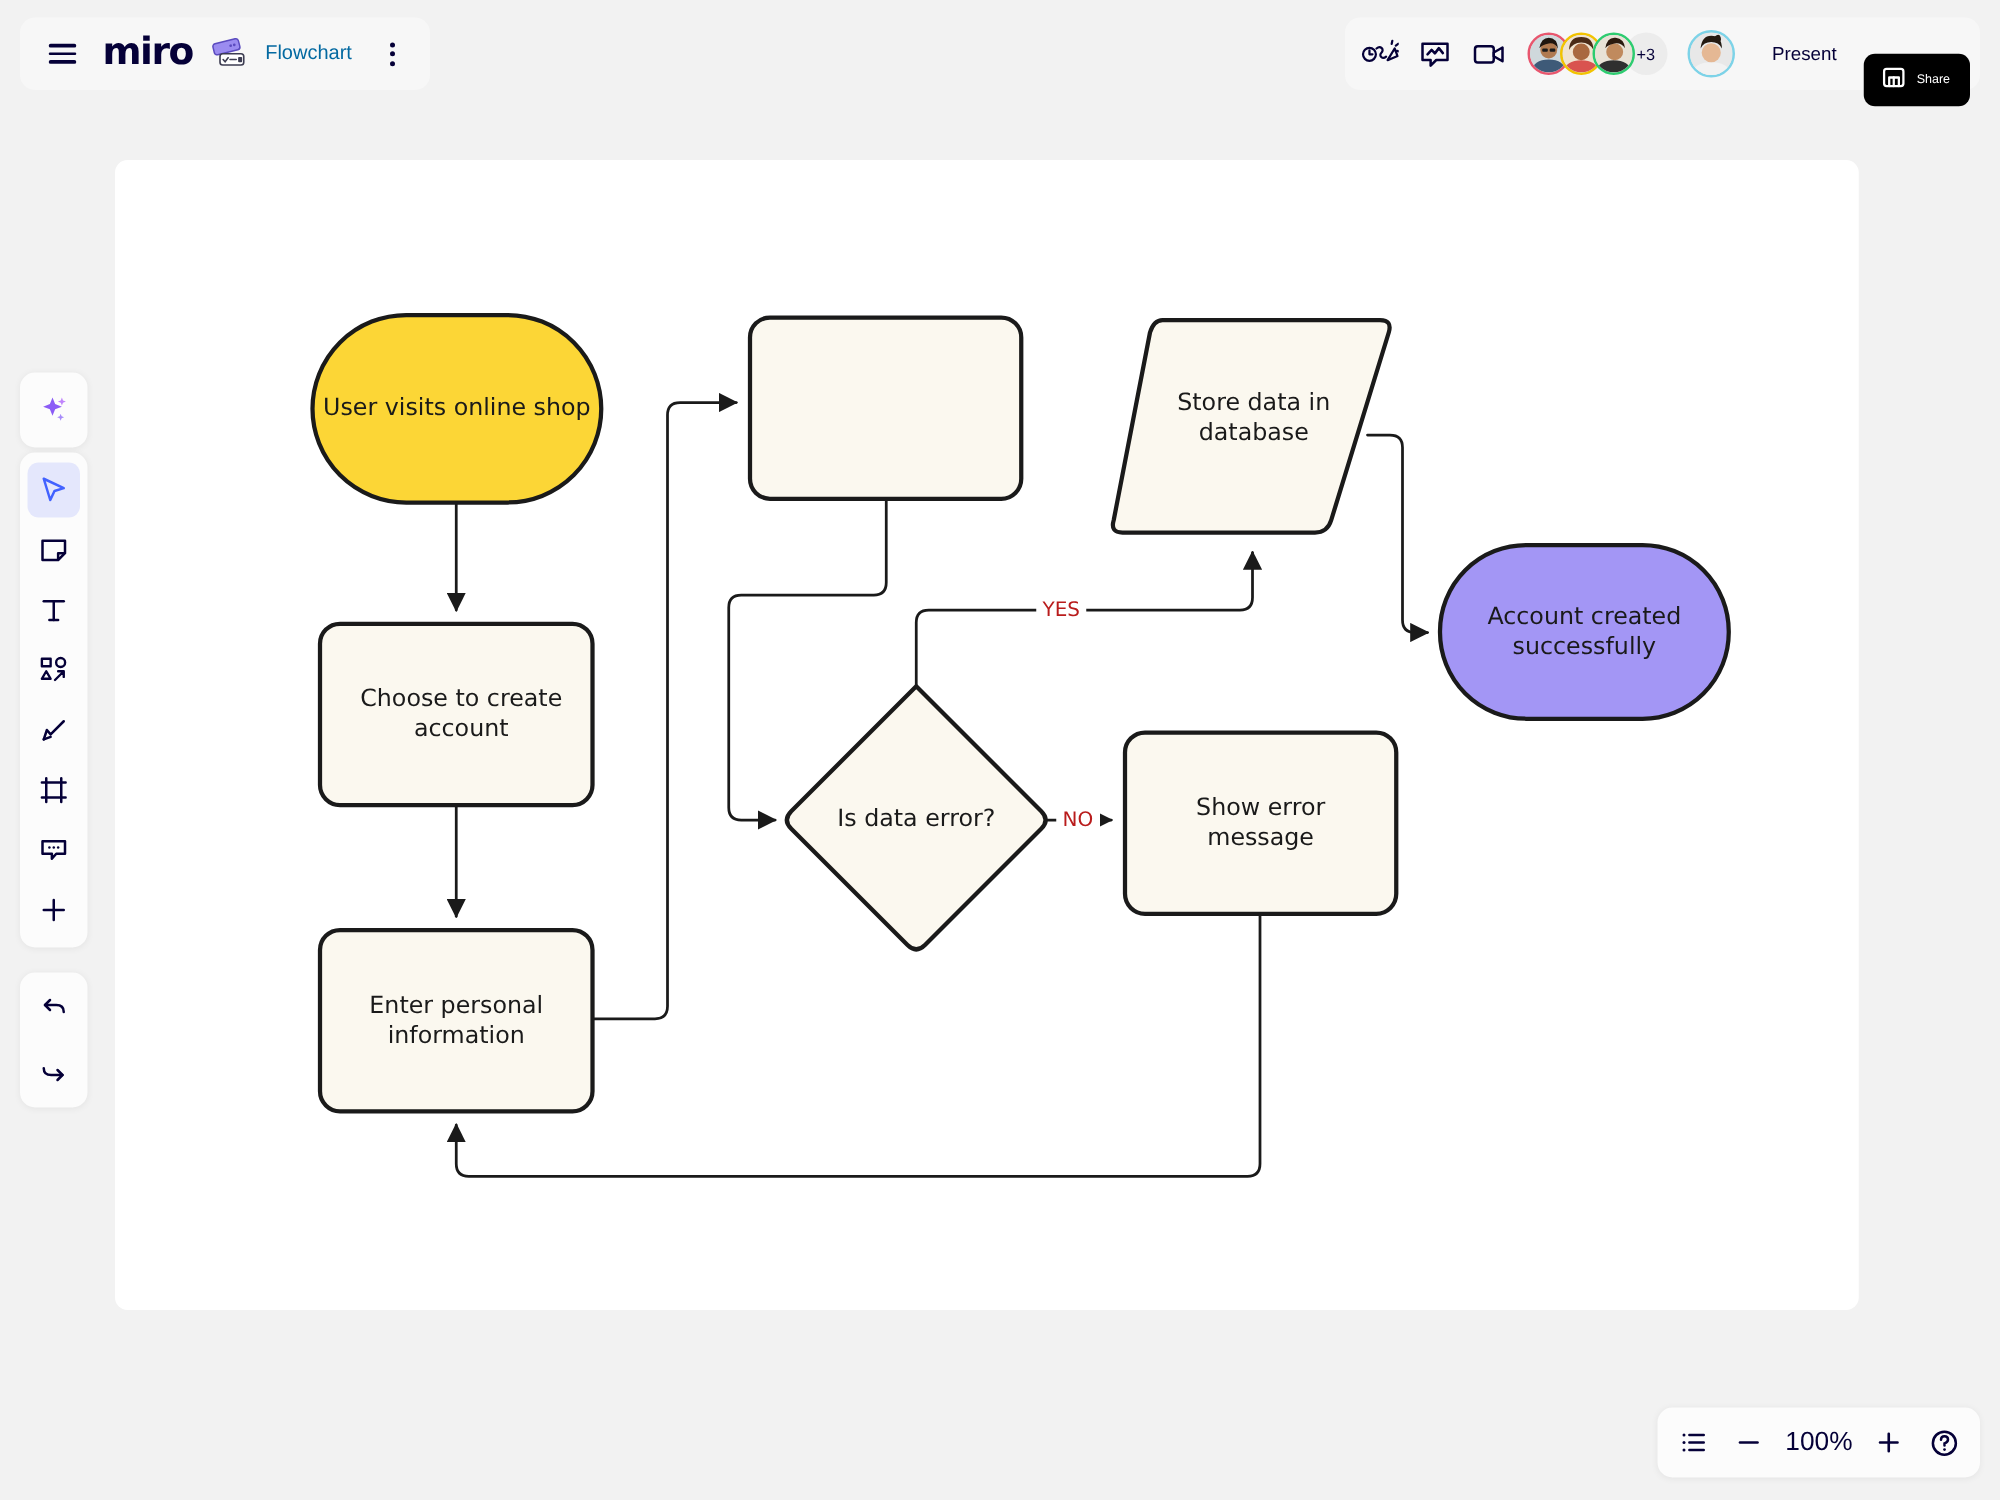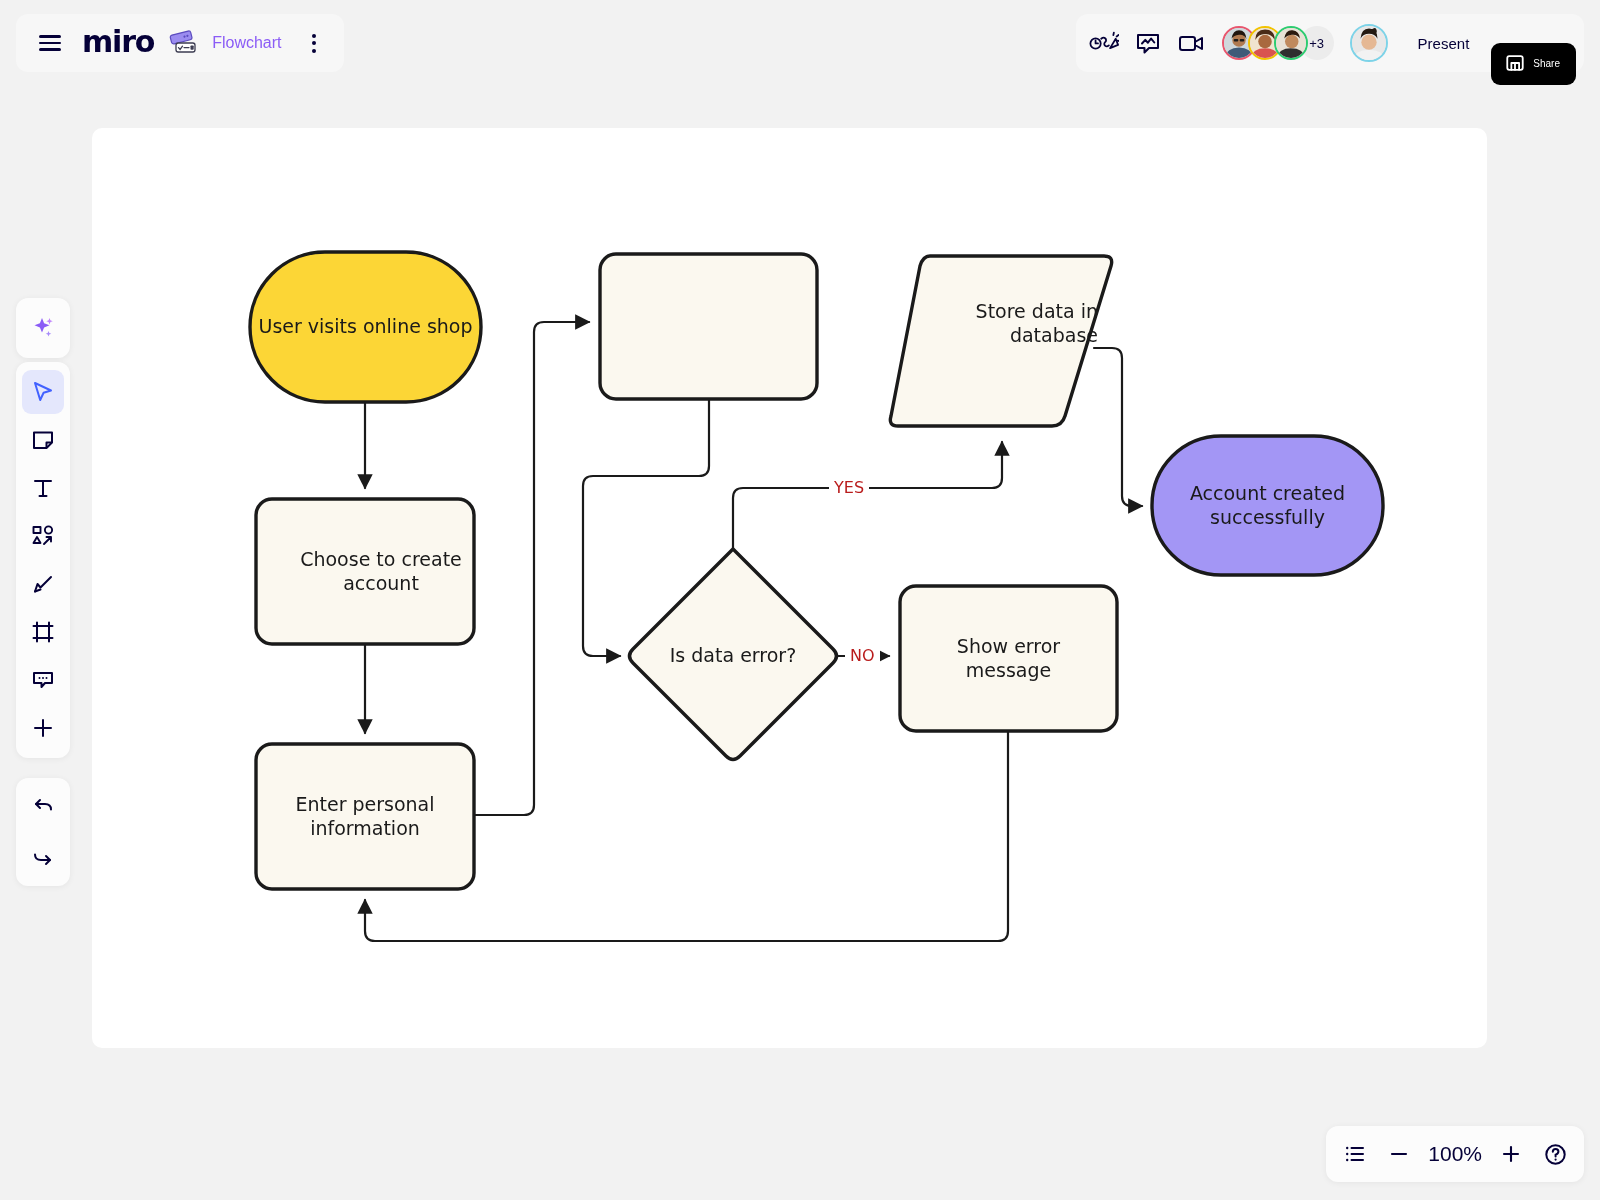--- a/index.html
+++ b/index.html
@@ -38,21 +38,21 @@
     display: block; width: 22px; height: 2.4px; background: #050038;
     border-radius: 2px; margin: 4px 0;
   }
   .miro-logo {
     font-family: "DejaVu Sans", sans-serif;
     font-size: 30px; font-weight: 700; color: #050038;
     letter-spacing: -1.2px; padding: 0 6px 4px 6px;
   }
   .board-icon { width: 34px; height: 30px; display:flex; align-items:center; justify-content:center; }
   .board-title {
-    font-size: 16px; color: #8b5cf6; padding: 0 6px;
+    font-size: 16px; color: #0369a1; padding: 0 6px;
     white-space: nowrap;
   }
   .kebab { display: flex; flex-direction: column; gap: 3.5px; align-items: center; }
   .kebab i { width: 4px; height: 4px; border-radius: 50%; background: #050038; display: block; }
 
   
   .topbar-right {
     position: absolute; right: 16px; top: 14px; height: 58px;
     display: flex; align-items: center; gap: 4px;
     background: #f7f7f7; border-radius: 12px; padding: 0 8px;
@@ -174,25 +174,25 @@
     <path d="M 733 549 L 833 649 Q 840 656 833 663 L 740 756 Q 733 763 726 756 L 633 663 Q 626 656 633 649 L 726 556 Q 733 549 733 549 Z" fill="#FBF8EF" stroke="#1a1a1a" stroke-width="3.4" stroke-linejoin="round"></path>
 
     <rect x="900" y="586" width="217" height="145" rx="16" fill="#FBF8EF" stroke="#1a1a1a" stroke-width="3.4"></rect>
 
     <path d="M 930 256 L 1104 256 Q 1114 256 1111 266 L 1065 416 Q 1062 426 1052 426 L 898 426 Q 888 426 891 416 L 920 266 Q 923 256 930 256 Z" fill="#FBF8EF" stroke="#1a1a1a" stroke-width="3.4" stroke-linejoin="round"></path>
 
     <rect x="1152" y="436" width="231" height="139" rx="69" ry="69" fill="#A396F5" stroke="#1a1a1a" stroke-width="3.4"></rect>
   </svg>
 
   <div class="node-label" style="left:258px;top:252px;width:215px;height:150px;">User visits online shop</div>
-  <div class="node-label" style="left:276px;top:499px;width:210px;height:145px;">Choose to create account</div>
+  <div class="node-label" style="left:264px;top:499px;width:210px;height:145px;">Choose to create account</div>
   <div class="node-label" style="left:260px;top:744px;width:210px;height:145px;">Enter personal information</div>
   <div class="node-label" style="left:653px;top:548px;width:160px;height:216px;">Is data error?</div>
   <div class="node-label" style="left:916px;top:586px;width:185px;height:145px;">Show error message</div>
-  <div class="node-label" style="left:908px;top:251px;width:190px;height:145px;text-align:right;">Store data in database</div>
+  <div class="node-label" style="left:908px;top:262px;width:190px;height:145px;">Store data in database</div>
   <div class="node-label" style="left:1162px;top:436px;width:211px;height:139px;">Account created successfully</div>
 
   <div class="edge-label" style="left:829px;top:478px;">YES</div>
   <div class="edge-label" style="left:845px;top:646px;">NO</div>
 
   <div class="topbar-left">
     <div class="icon-btn hamburger">
       <div>
         <span></span>
           <span></span>

